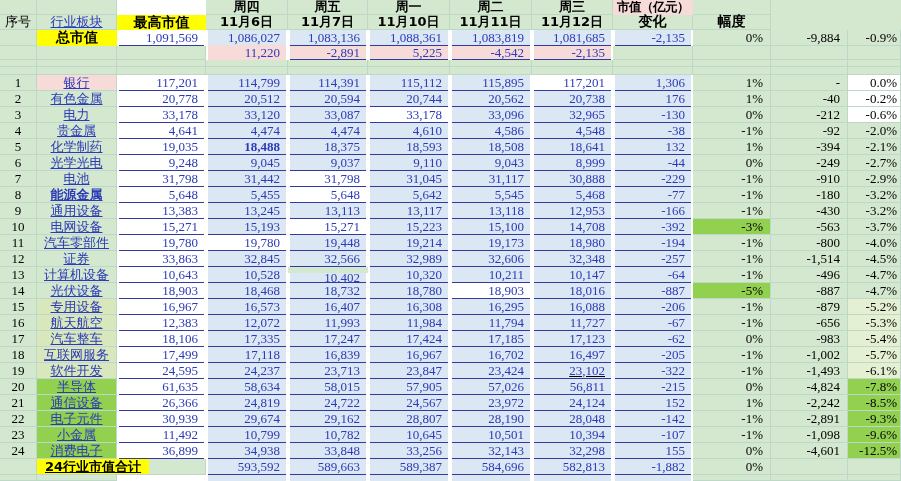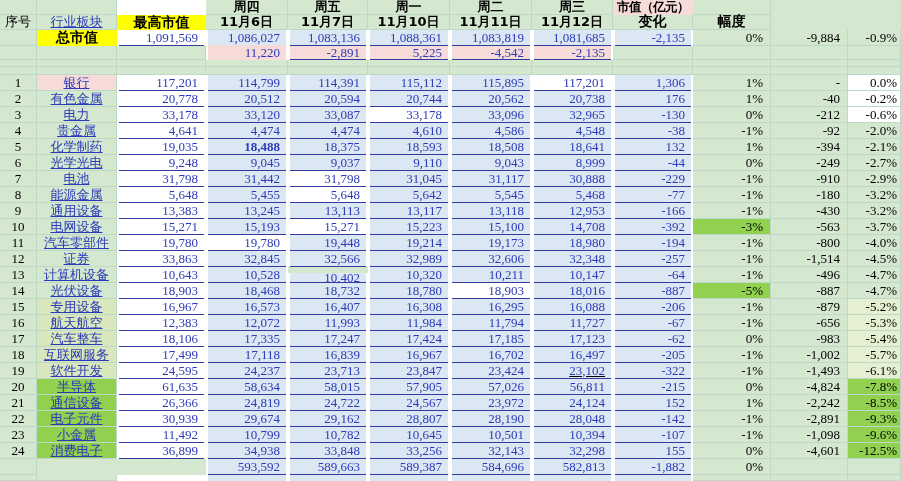--- a/index.html
+++ b/index.html
@@ -331,21 +331,21 @@
     <div class="cell num-outer" style="grid-area: 13 / 8 / 14 / 9;">
       <div class="num">30,888</div>
     </div>
     <div class="cell num-outer" style="grid-area: 13 / 9 / 14 / 10;">
       <div class="num">-229</div>
     </div>
     <div class="cell g txt" style="grid-area: 13 / 10 / 14 / 11;">-1%</div>
     <div class="cell g txt" style="grid-area: 13 / 11 / 14 / 12;">-910</div>
     <div class="cell g txt tight " style="grid-area: 13 / 12 / 14 / 13;">-2.9%</div>
     <div class="cell g seq" style="grid-area: 14 / 1 / 15 / 2;">8</div>
-    <div class="cell g name link-text " style="grid-area: 14 / 2 / 15 / 3;">能源金属</div>
+    <div class="cell g name link-text " style="grid-area: 14 / 2 / 15 / 3; font-weight: bold;">能源金属</div>
     <div class="cell num-outer" style="grid-area: 14 / 3 / 15 / 4;">
       <div class="num white">5,648</div>
     </div>
     <div class="cell num-outer" style="grid-area: 14 / 4 / 15 / 5;">
       <div class="num">5,455</div>
     </div>
     <div class="cell num-outer" style="grid-area: 14 / 5 / 15 / 6;">
       <div class="num white">5,648</div>
     </div>
     <div class="cell num-outer" style="grid-area: 14 / 6 / 15 / 7;">
@@ -773,20 +773,23 @@
     <div class="cell num-outer" style="grid-area: 30 / 8 / 31 / 9;">
       <div class="num">32,298</div>
     </div>
     <div class="cell num-outer" style="grid-area: 30 / 9 / 31 / 10;">
       <div class="num">155</div>
     </div>
     <div class="cell g txt" style="grid-area: 30 / 10 / 31 / 11;">0%</div>
     <div class="cell g txt" style="grid-area: 30 / 11 / 31 / 12;">-4,601</div>
     <div class="cell g txt tight hl" style="grid-area: 30 / 12 / 31 / 13;">-12.5%</div>
     <div class="cell g" style="grid-area: 31 / 1 / 32 / 2;"></div>
+    <div class="cell g footer-label-cell" style="grid-area: 31 / 2 / 32 / 4;">
+      <span class="footer-label">24行业市值合计</span>
+    </div>
     <div class="cell num-outer" style="grid-area: 31 / 4 / 32 / 5;">
       <div class="num">593,592</div>
     </div>
     <div class="cell num-outer" style="grid-area: 31 / 5 / 32 / 6;">
       <div class="num">589,663</div>
     </div>
     <div class="cell num-outer" style="grid-area: 31 / 6 / 32 / 7;">
       <div class="num">589,387</div>
     </div>
     <div class="cell num-outer" style="grid-area: 31 / 7 / 32 / 8;">

